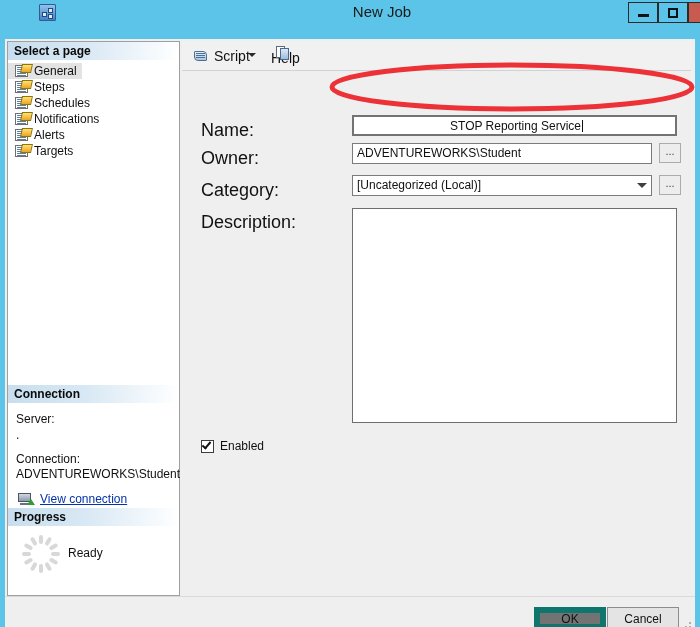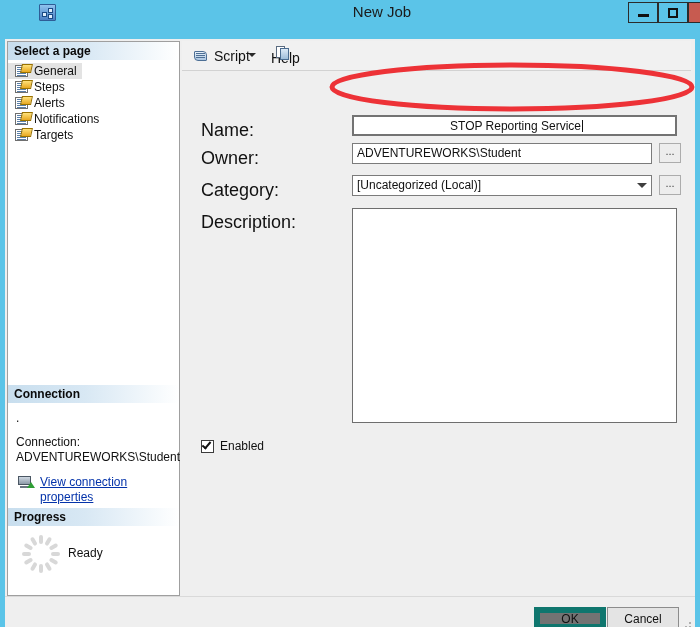--- a/index.html
+++ b/index.html
@@ -333,35 +333,40 @@
         <li class="page-item selected">
           <span class="pg-icon"></span>
           <span>General</span>
         </li>
         <li class="page-item">
           <span class="pg-icon"></span>
           <span>Steps</span>
         </li>
         <li class="page-item">
           <span class="pg-icon"></span>
+          <span>Schedules</span>
+        </li>
+        <li class="page-item">
+          <span class="pg-icon"></span>
+          <span>Notifications</span>
+        </li>
+        <li class="page-item">
+          <span class="pg-icon"></span>
           <span>Alerts</span>
-        </li>
-        <li class="page-item">
-          <span class="pg-icon"></span>
-          <span>Notifications</span>
         </li>
         <li class="page-item">
           <span class="pg-icon"></span>
           <span>Targets</span>
         </li>
       </ul>
 
       <div class="section-block" style="top:343px;">
         <div class="pane-header">Connection</div>
         <div class="section-body">
+          <div class="conn-label">Server:</div>
           <div class="conn-dot">.</div>
           <div class="conn-line2">Connection:</div>
           <div>ADVENTUREWORKS\Student</div>
           <div id="view-conn-link">
             <span id="view-conn-icon">
               <span class="scr"></span>
                 <span class="base"></span>
                 <span class="arrow"></span>
             </span>
             <span>View connection properties</span>

